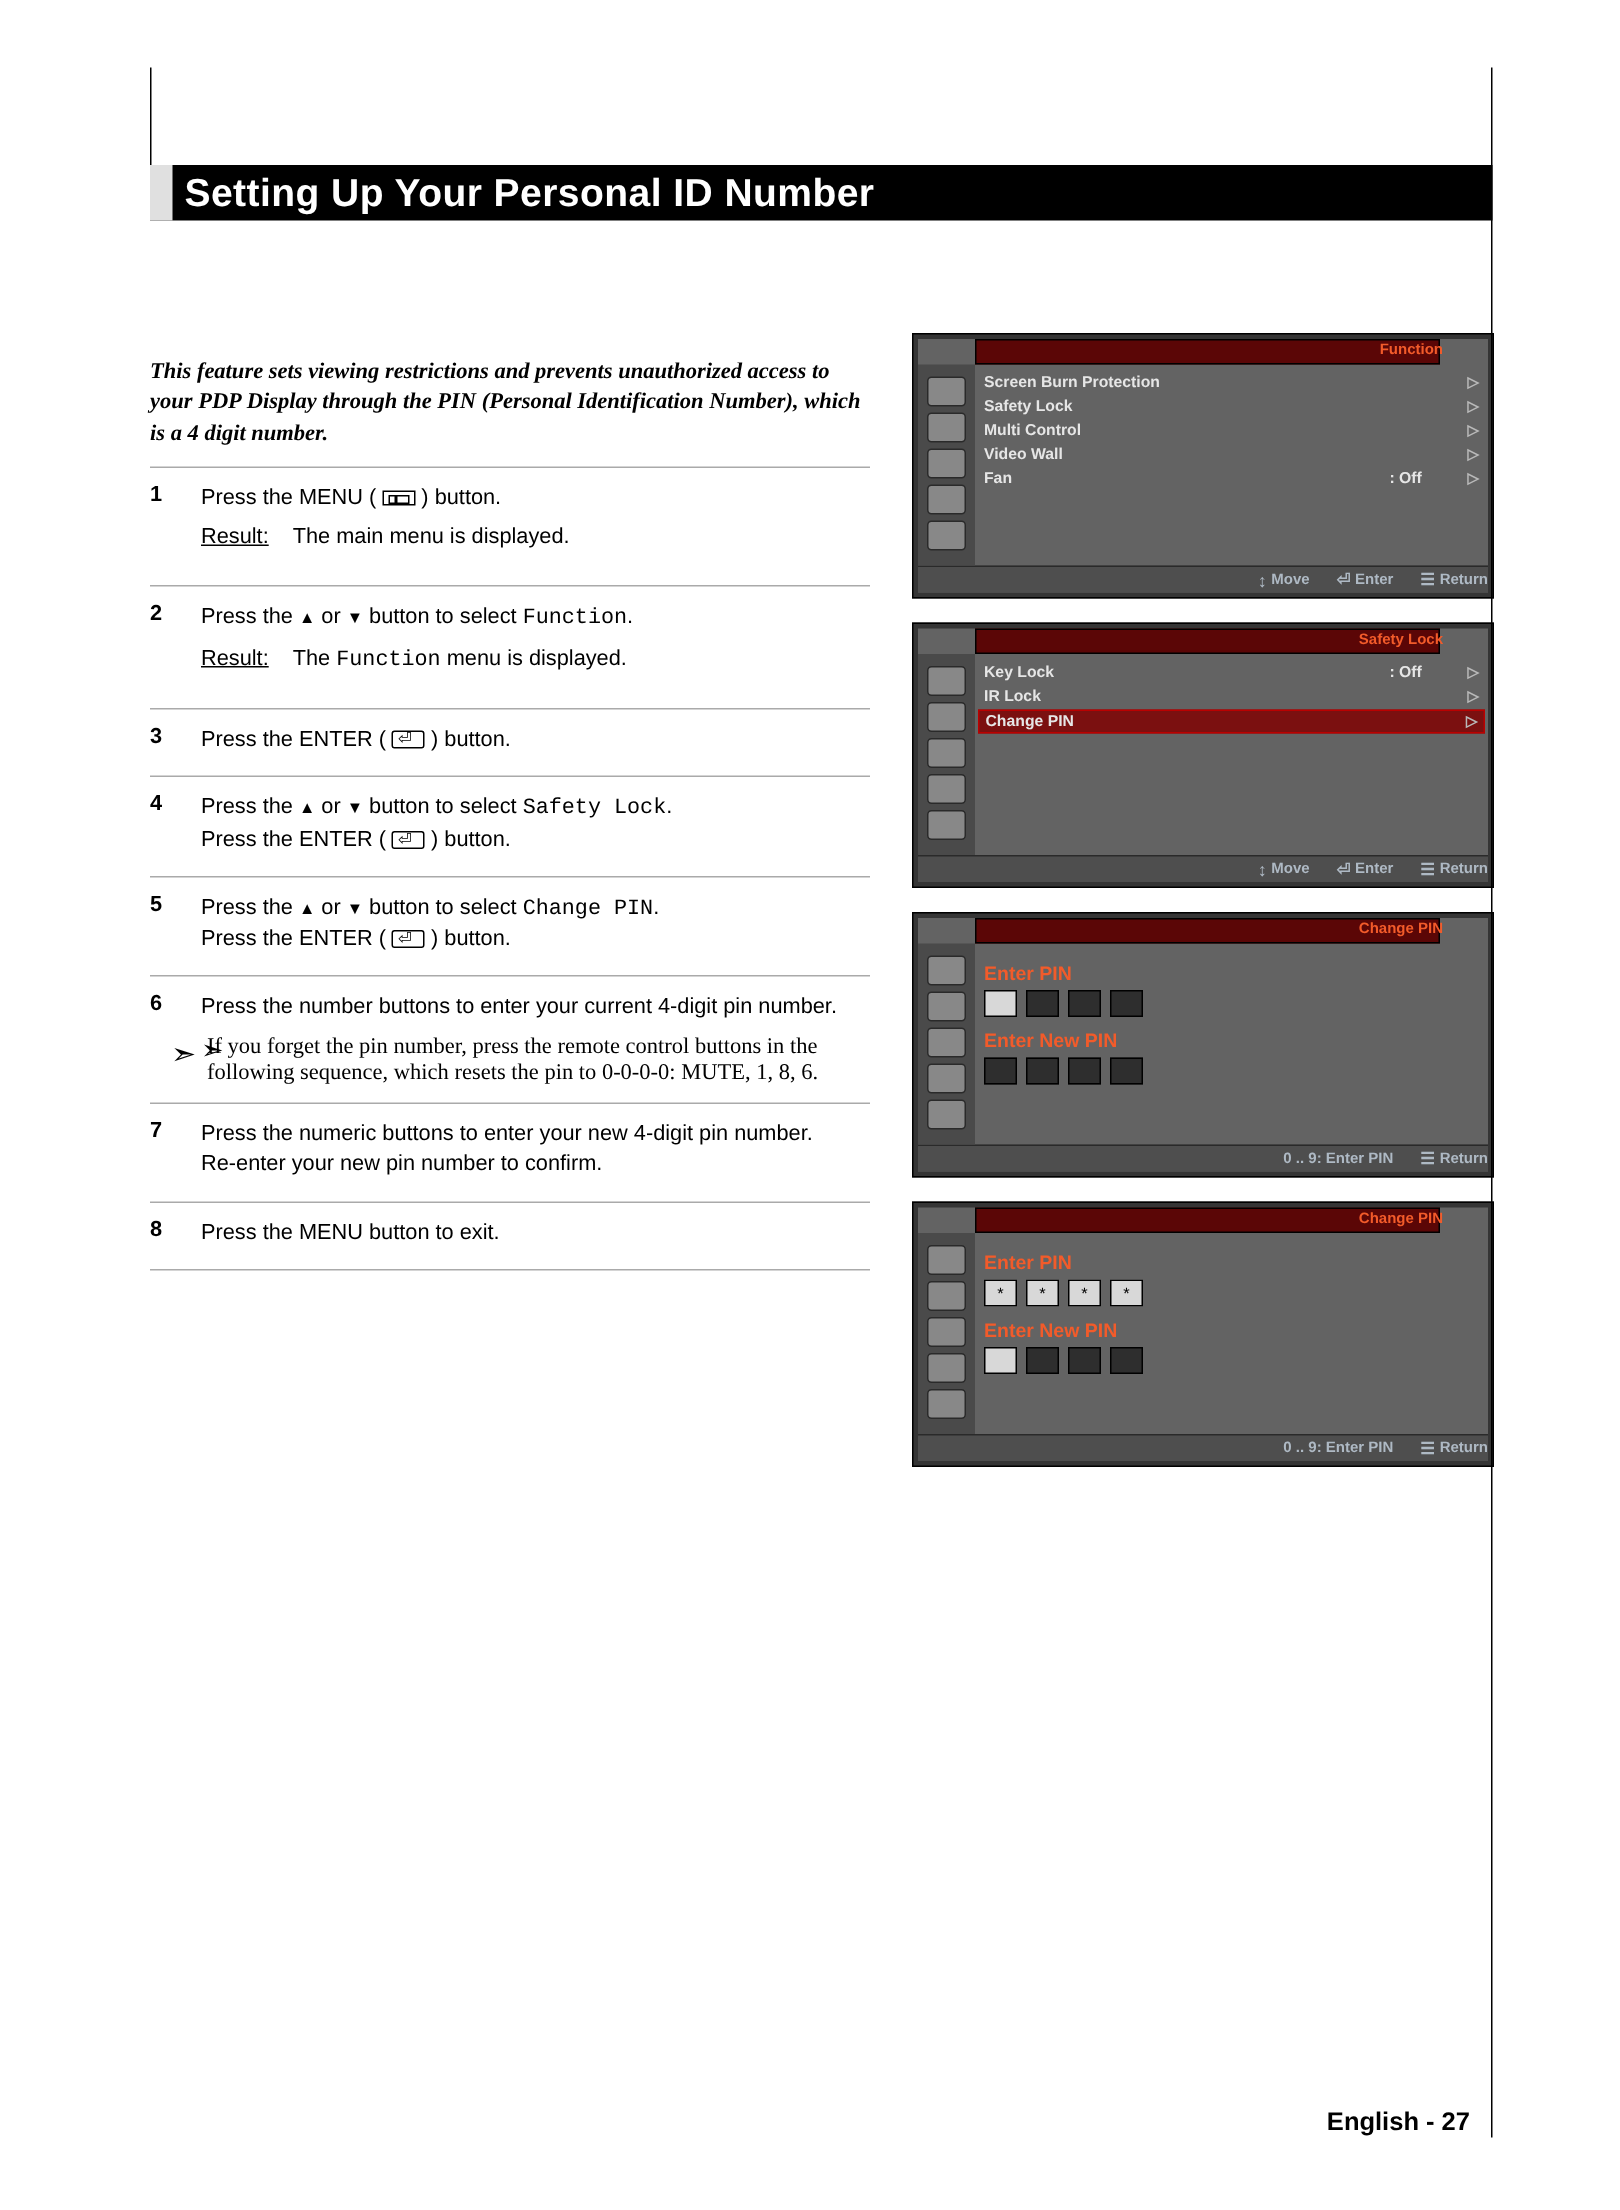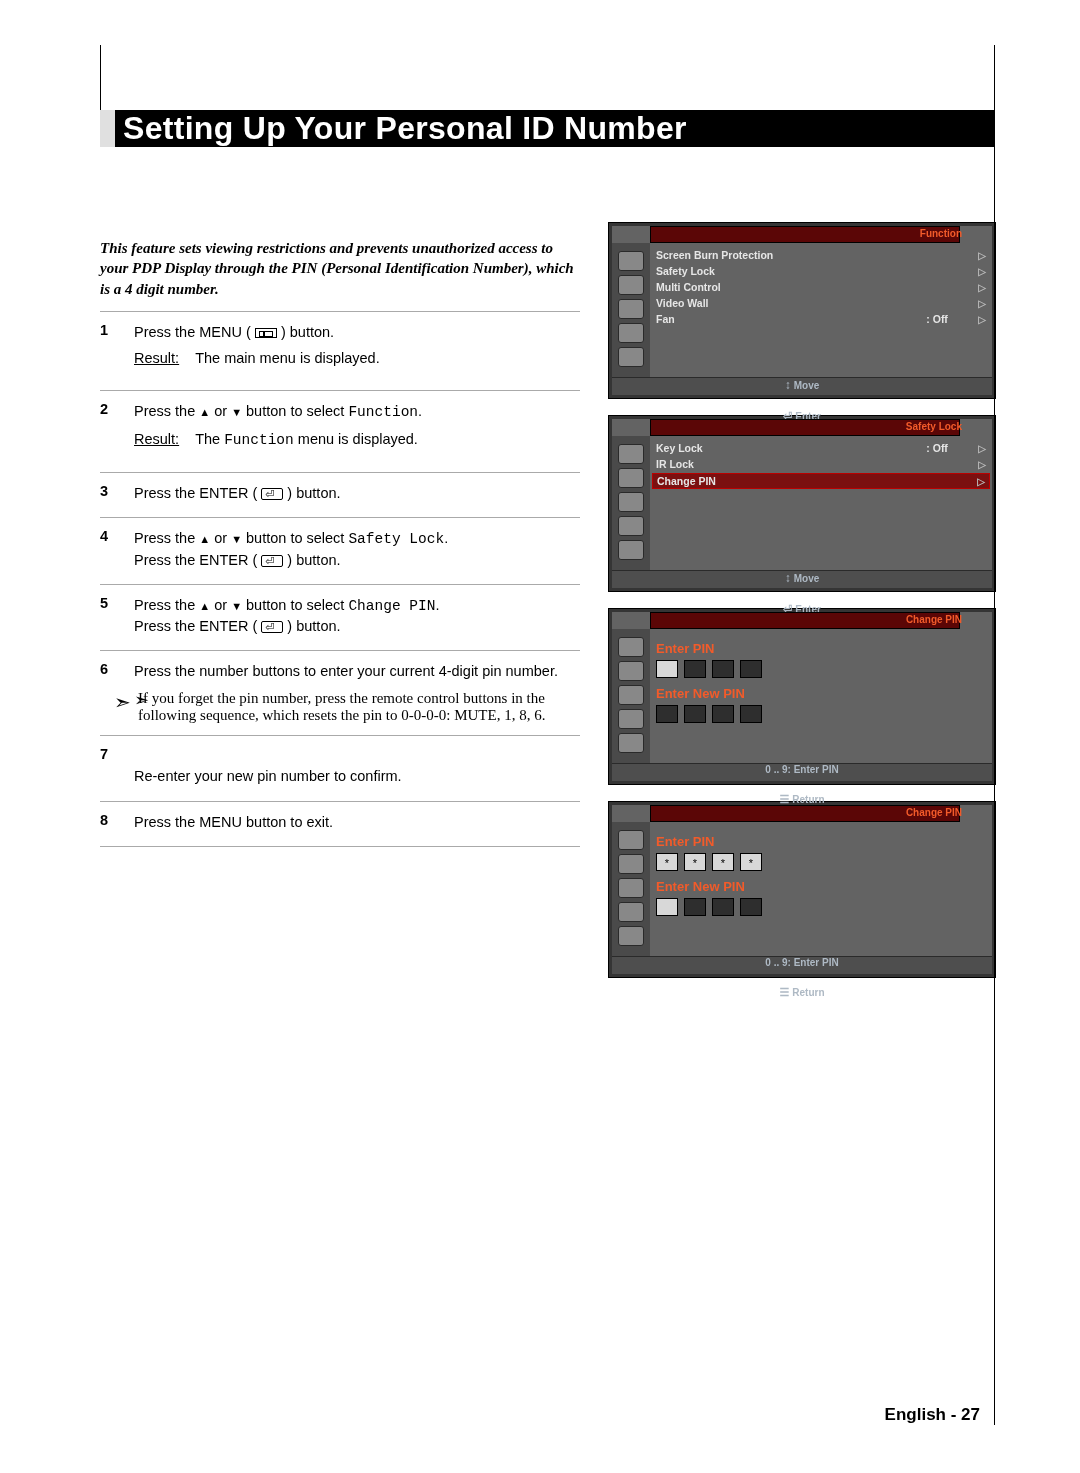--- a/index.html
+++ b/index.html
@@ -1,21 +1,21 @@
 <!DOCTYPE html>
 <html><head>
 <meta charset="utf-8">
 <style>
   * { box-sizing: border-box; }
   body { margin:0; padding:0; background:#fff; font-family: Arial, Helvetica, sans-serif; color:#000; }
   .page { width:1080px; height:1473px; position:relative; background:#fff; }
   .vline { position:absolute; top:45px; left:100px; width:1px; height:95px; background:#000; }
   .title-bar { position:absolute; top:110px; left:100px; right:85px; height:37px; background:#000; display:flex; align-items:center; }
   .title-cap { width:15px; height:100%; background:#e0e0e0; }
-  .title-text { color:#fff; font-weight:bold; font-size:32px; padding-left:8px; letter-spacing:0.3px; }
+  .title-text { color:#fff; font-weight:bold; font-size:26px; padding-left:8px; letter-spacing:0.3px; }
   .content { position:absolute; top:190px; left:100px; width:480px; }
   .intro { font-style:italic; font-weight:bold; font-size:15px; font-family: Georgia, 'Times New Roman', serif; line-height:1.35;margin-top:48px; }
   .sep { border:0; border-top:1px solid #aaa; margin:12px 0 10px 0; }
   .steps { font-size:14.5px; }
   .step { display:flex; padding:0 0 2px 0; }
   .num { width:34px; font-weight:bold; }
   .body { flex:1; line-height:1.4; }
   .result-row { display:flex; padding:6px 0 8px 0; }
   .result-row .lbl { text-decoration:underline; margin-right:16px; }
   .note-row { display:flex; padding:6px 0 8px 0; }
@@ -34,21 +34,21 @@
   .tab-label { color:#f25b2a; font-size:10px; font-weight:bold; position:absolute; top:2px; right:30px; }
   .osd-body { display:flex; }
   .iconcol { width:38px; background:#4a4a4a; padding:6px 0; }
   .iconcol .ic { width:26px; height:20px; margin:2px auto 4px auto; background:#888; border:1px solid #2a2a2a; border-radius:3px; }
   .listcol { flex:1; padding:4px 6px 4px 6px; min-height:90px; }
   .row { display:flex; align-items:flex-end; font-size:10.5px; color:#e6e6e6; font-weight:bold; padding:2px 0; }
   .row .name { flex:1; }
   .row .val { width:52px; }
   .row .tri { color:#b9b9b9; font-size:10px; }
   .row.hl { background:#7b1010; border:1px solid #b00; padding:1px 4px; margin:1px -4px; }
-  .osd-foot { height:18px; background:#4e4e4e; border-top:1px solid #2a2a2a; display:flex; align-items:center; justify-content:flex-start; gap:18px; font-size:10px; color:#aeb9c4; font-weight:bold;flex-direction:column; }
+  .osd-foot { height:18px; background:#4e4e4e; border-top:1px solid #2a2a2a; display:flex; align-items:center; justify-content:flex-end; gap:18px; font-size:10px; color:#aeb9c4; font-weight:bold; }
   .osd-foot span { display:inline-flex; align-items:center; gap:3px; }
 
   .pin-label { color:#f25b2a; font-size:13px; font-weight:bold; margin:8px 0 4px 0; }
   .pin-boxes { display:flex; gap:6px; margin-bottom:6px; }
   .pin-box { width:22px; height:18px; border:1px solid #000; background:#d8d8d8; text-align:center; font-size:11px; line-height:18px; }
   .pin-box.empty { background:#2e2e2e; }
 
   .page-border-right { position:absolute; top:45px; right:85px; width:1px; height:1380px; background:#000; }
   .footer { position:absolute; bottom:48px; right:100px; font-size:17px; font-weight:bold; }
 
@@ -136,21 +136,21 @@
         <div class="note-row">
           <div class="note-arrow">➣</div>
         </div>
       </div>
     </div>
     <hr class="sep">
 
     <div class="step">
       <div class="num">7</div>
       <div class="body">
-        <br>
+        <span>Press the numeric buttons to enter your new 4-digit pin number.</span><br>
         <span>Re-enter your new pin number to confirm.</span>
       </div>
     </div>
     <hr class="sep">
 
     <div class="step">
       <div class="num">8</div>
       <div class="body">
         <span>Press the </span><span class="bold">MENU</span><span> button to exit.</span>
       </div>

